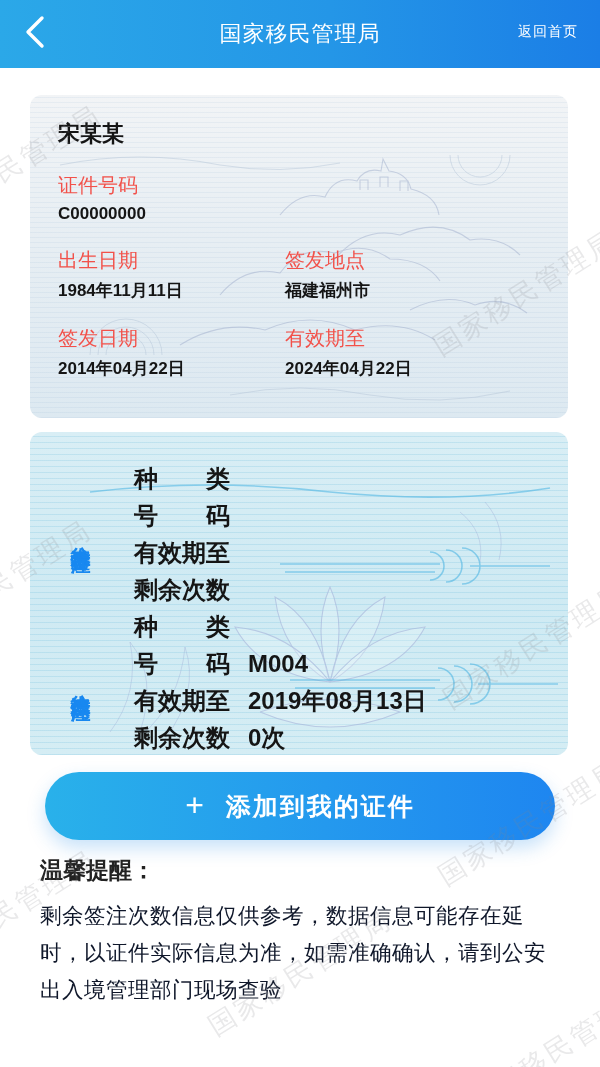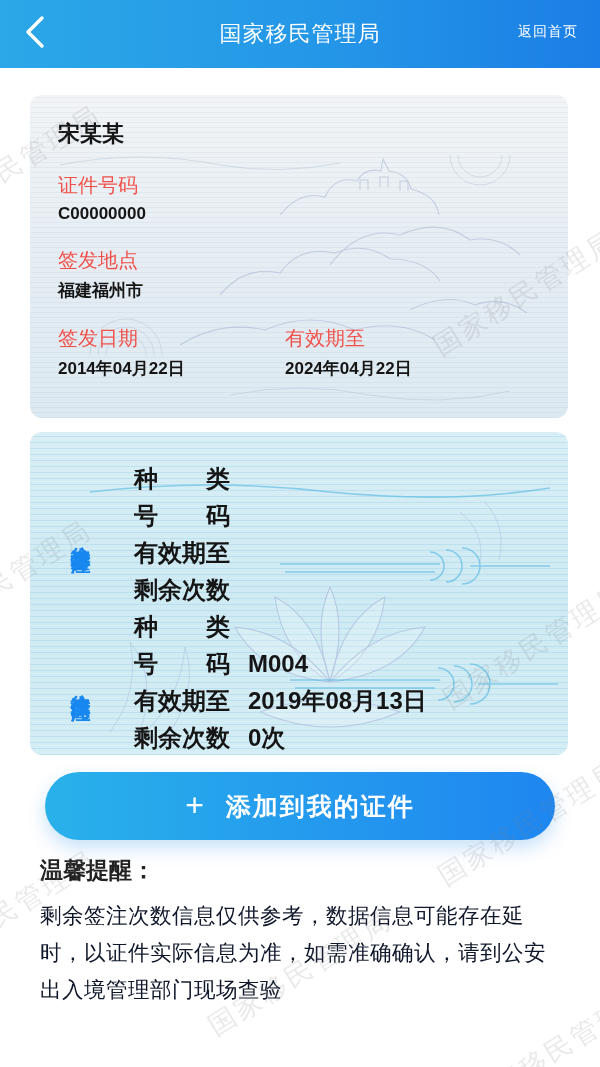--- a/index.html
+++ b/index.html
@@ -148,20 +148,24 @@
 
   <div class="holder-name">宋某某</div>
 
   <div class="field field-block">
     <div class="field-label">证件号码</div>
     <div class="field-value">C00000000</div>
   </div>
 
   <div class="two-col">
     <div class="field">
+      <div class="field-label">出生日期</div>
+      <div class="field-value">1984年11月11日</div>
+    </div>
+    <div class="field">
       <div class="field-label">签发地点</div>
       <div class="field-value">福建福州市</div>
     </div>
   </div>
 
   <div class="two-col">
     <div class="field">
       <div class="field-label">签发日期</div>
       <div class="field-value">2014年04月22日</div>
     </div>

